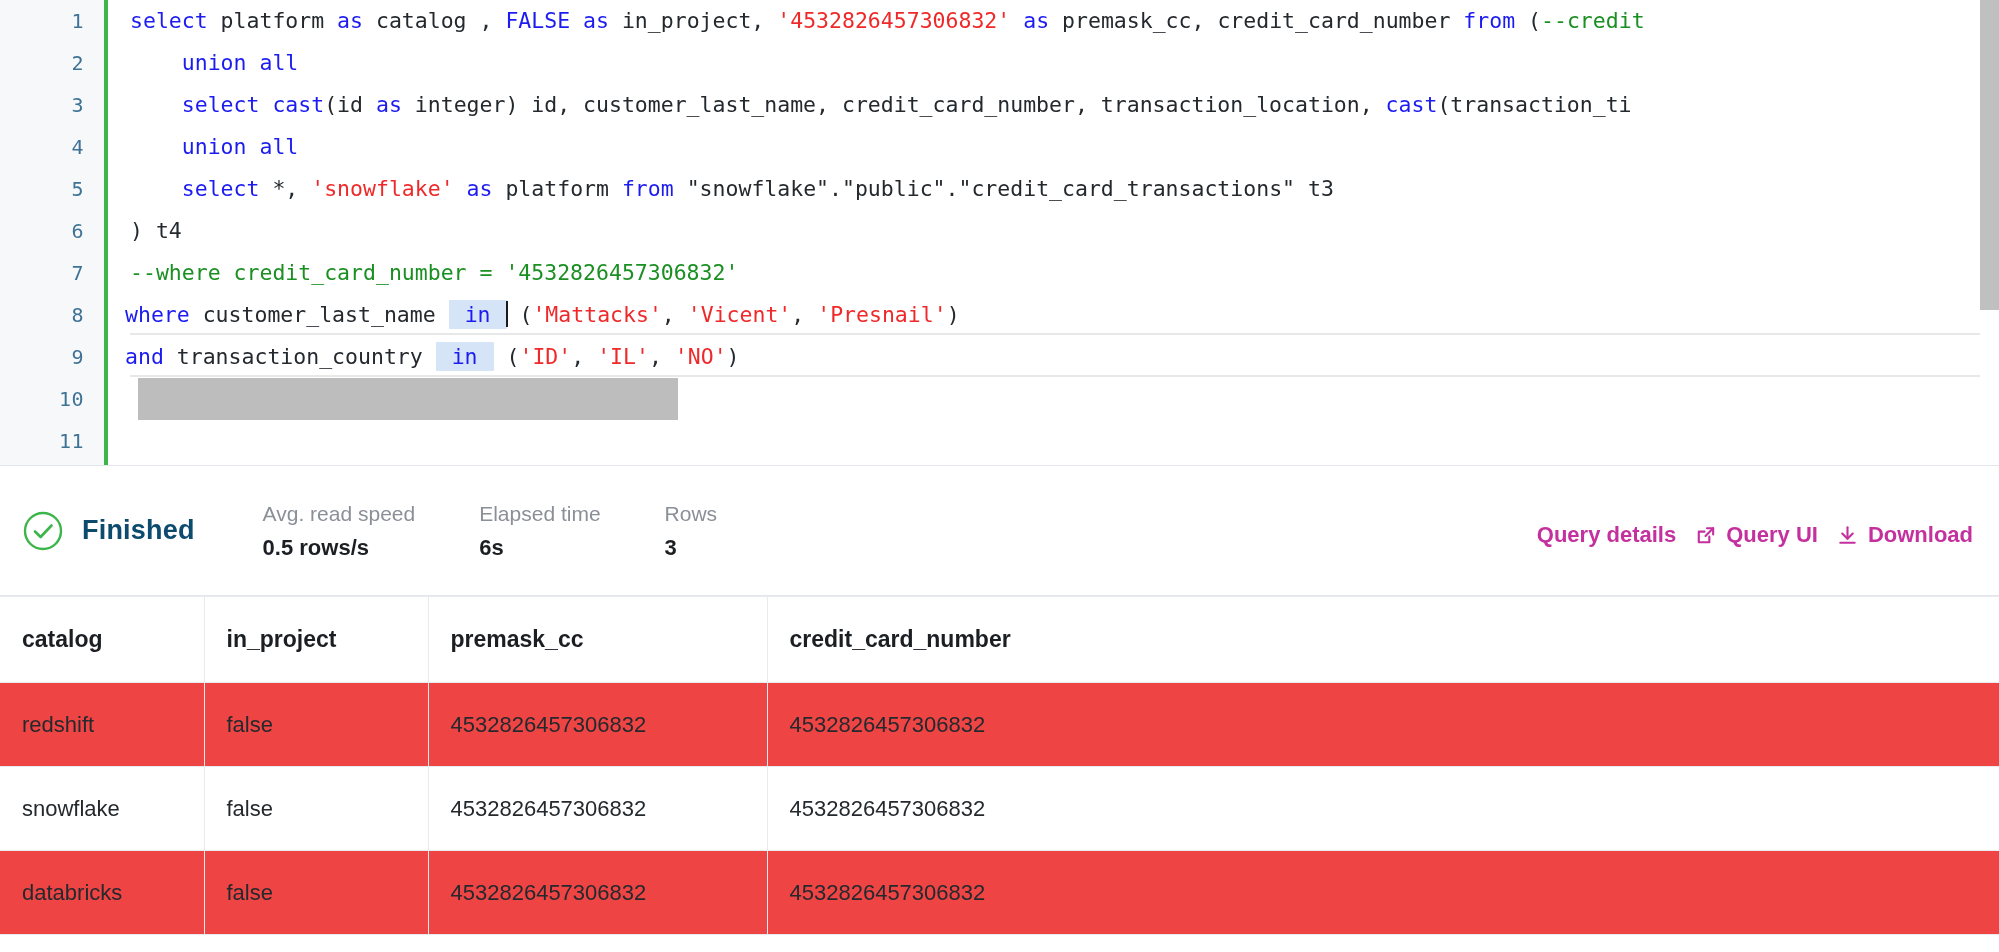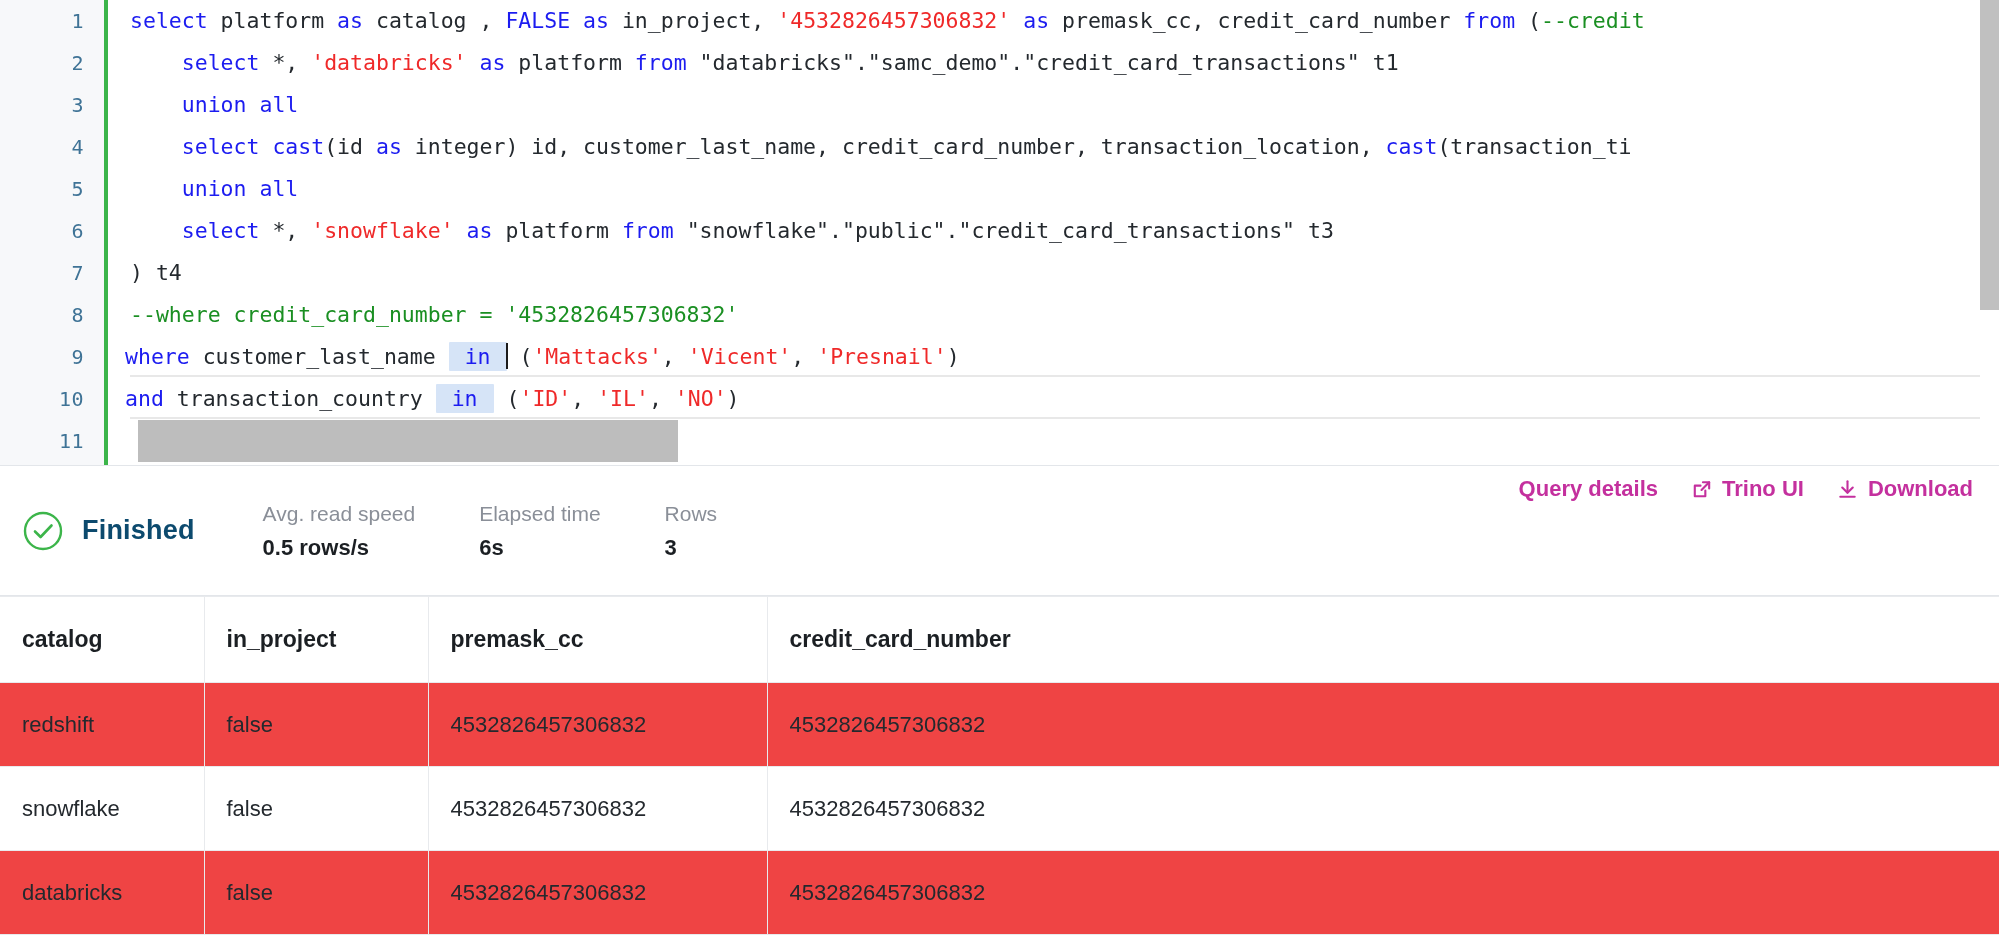--- a/index.html
+++ b/index.html
@@ -98,22 +98,22 @@
     margin-left: 18px; font-size: 27px; font-weight: 700;
     color: #0c4a6e; letter-spacing: .2px;
   }
 
   .stats { display: flex; align-items: flex-start; margin-left: 68px; }
   .stat { margin-right: 64px; }
   .stat-label { font-size: 21px; color: #8a8f98; line-height: 30px; white-space: nowrap; }
   .stat-value { font-size: 22px; font-weight: 700; color: #1b1f23; line-height: 30px; margin-top: 4px; }
 
   .actions {
-    position: absolute; right: 26px; top: 10px; height: 130px;
-    display: flex; align-items: flex-start; gap: 32px;
+    position: absolute; right: 26px; top: 4px; height: 130px;
+    display: flex; align-items: center; gap: 18px;
   }
   .action {
     display: flex; align-items: center; gap: 9px;
     color: #c4309e; font-size: 22px; font-weight: 700;
     cursor: pointer; white-space: nowrap;
   }
   .action svg { display: block; }
 
   
   .results { position: absolute; left: 0; top: 596px; width: 1999px; height: 356px; background:#fff; }
@@ -157,21 +157,20 @@
           <div class="gutter-line">6</div>
           <div class="gutter-line">7</div>
           <div class="gutter-line">8</div>
           <div class="gutter-line">9</div>
           <div class="gutter-line">10</div>
           <div class="gutter-line">11</div>
         </div>
       <div class="green-bar"></div>
       <div class="code-area" id="code-area">
           <div class="code-line"><span class="kw">select </span><span class="pln">platform </span><span class="kw">as </span><span class="pln">catalog , </span><span class="kw">FALSE </span><span class="kw">as </span><span class="pln">in_project, </span><span class="str">'4532826457306832' </span><span class="kw">as </span><span class="pln">premask_cc, credit_card_number </span><span class="kw">from </span><span class="pln">(</span><span class="cmt">--credit</span></div>
-          <div class="code-line"><span class="kw">    select </span><span class="pln">*, </span><span class="str">'databricks' </span><span class="kw">as </span><span class="pln">platform </span><span class="kw">from </span><span class="pln">"databricks"."samc_demo"."credit_card_transactions" t1</span></div>
           <div class="code-line"><span class="kw">    union all</span></div>
           <div class="code-line"><span class="kw">    select </span><span class="kw">cast</span><span class="pln">(id </span><span class="kw">as </span><span class="pln">integer) id, customer_last_name, credit_card_number, transaction_location, </span><span class="kw">cast</span><span class="pln">(transaction_ti</span></div>
           <div class="code-line"><span class="kw">    union all</span></div>
           <div class="code-line"><span class="kw">    select </span><span class="pln">*, </span><span class="str">'snowflake' </span><span class="kw">as </span><span class="pln">platform </span><span class="kw">from </span><span class="pln">"snowflake"."public"."credit_card_transactions" t3</span></div>
           <div class="code-line"><span class="pln">) t4</span></div>
           <div class="code-line"><span class="cmt">--where credit_card_number = '4532826457306832'</span></div>
           <div class="code-line scrolled"><span class="kw">where </span><span class="pln">customer_last_name </span><span class="kw tok-hl">in</span><span class="caret"></span><span class="pln"> (</span><span class="str">'Mattacks'</span><span class="pln">, </span><span class="str">'Vicent'</span><span class="pln">, </span><span class="str">'Presnail'</span><span class="pln">)</span><div class="line-underline"></div></div>
           <div class="code-line scrolled"><span class="kw">and </span><span class="pln">transaction_country </span><span class="kw tok-hl">in</span><span class="pln"> (</span><span class="str">'ID'</span><span class="pln">, </span><span class="str">'IL'</span><span class="pln">, </span><span class="str">'NO'</span><span class="pln">)</span><div class="line-underline"></div></div>
           <div class="code-line scrolled"><div class="sel-block"></div><span class="pln">    order by 1</span></div>
         </div>
@@ -212,21 +211,21 @@
         <span>Query details</span>
       </div>
       <div class="action">
         <span>
           <svg viewBox="0 0 24 24" width="23" height="23" aria-hidden="true">
             <path d="M5 8 h6 M5 8 v11 h11 v-6" fill="none" stroke="#c4309e" stroke-width="2.2" stroke-linecap="round" stroke-linejoin="round"></path>
             <path d="M13.5 4.5 H20 V11" fill="none" stroke="#c4309e" stroke-width="2.2" stroke-linecap="round" stroke-linejoin="round"></path>
             <path d="M20 4.5 L12 12.5" fill="none" stroke="#c4309e" stroke-width="2.2" stroke-linecap="round"></path>
           </svg>
         </span>
-        <span>Trino UI</span>
+        <span>Query UI</span>
       </div>
       <div class="action">
         <span>
           <svg viewBox="0 0 24 24" width="23" height="23" aria-hidden="true">
             <path d="M12 3.5 V15" fill="none" stroke="#c4309e" stroke-width="2.2" stroke-linecap="round"></path>
             <path d="M6.5 10 L12 15.5 L17.5 10" fill="none" stroke="#c4309e" stroke-width="2.2" stroke-linecap="round" stroke-linejoin="round"></path>
             <path d="M4.5 19.5 H19.5" fill="none" stroke="#c4309e" stroke-width="2.2" stroke-linecap="round"></path>
           </svg>
         </span>
         <span>Download</span>

